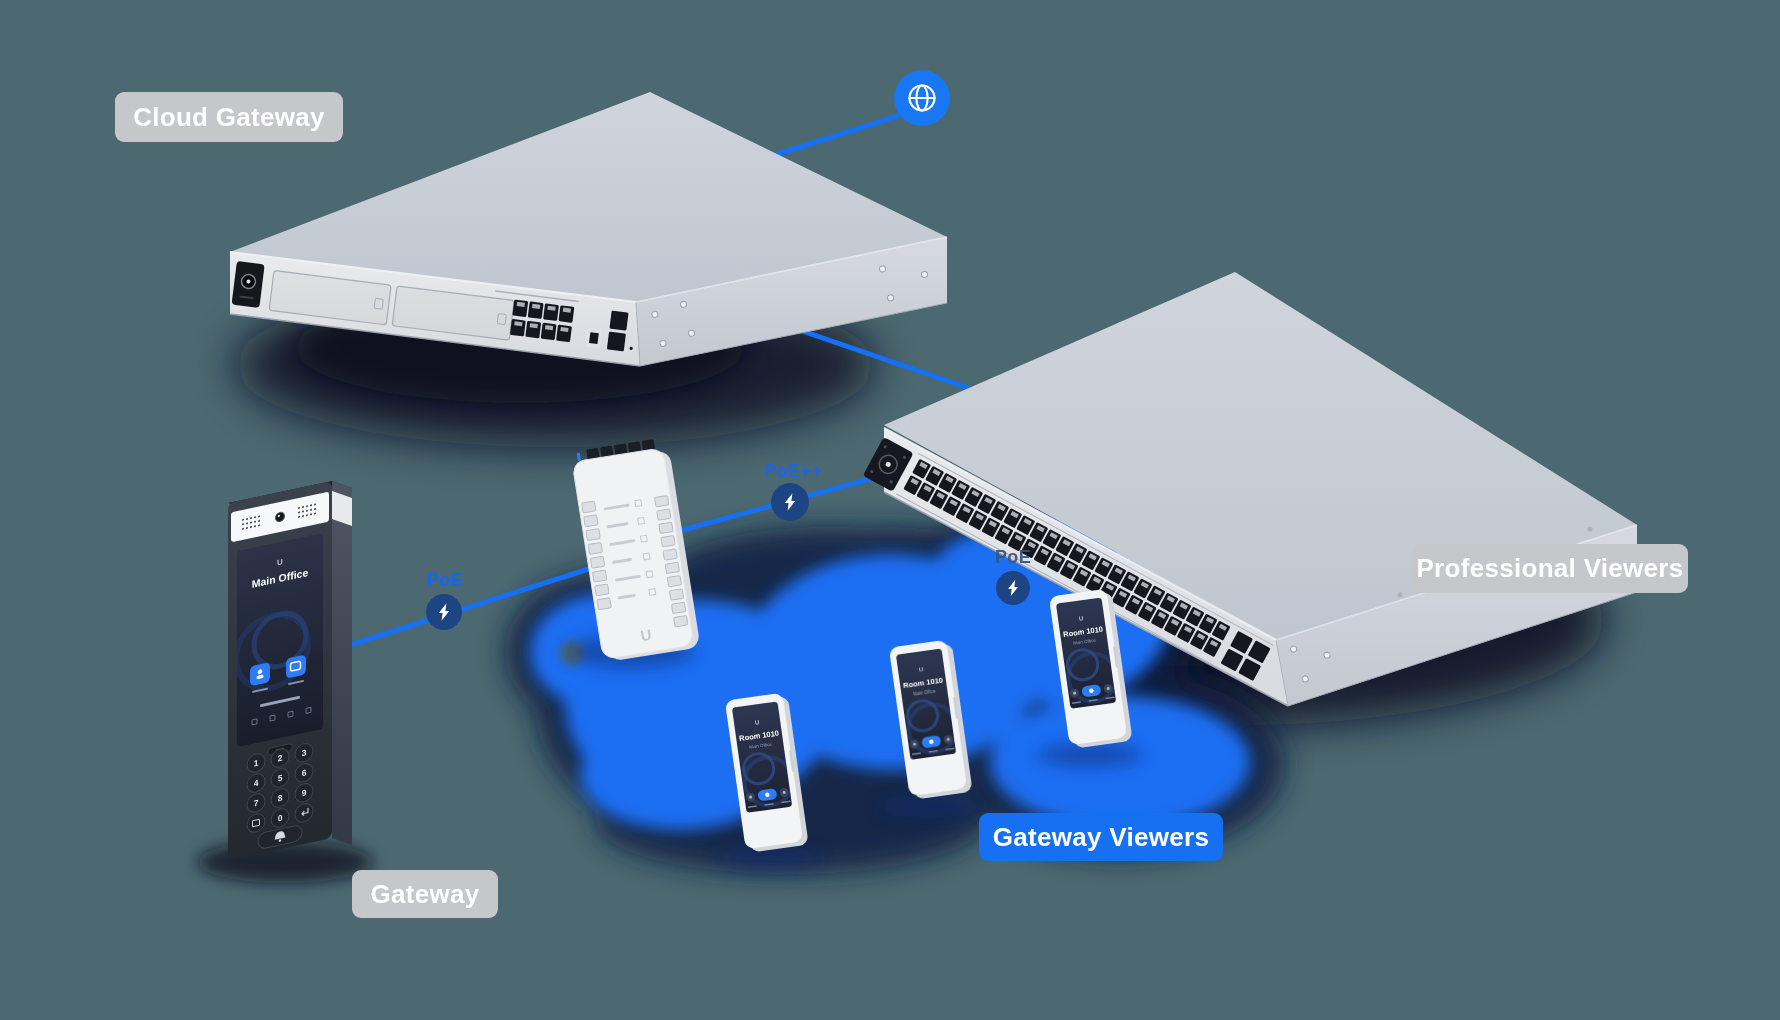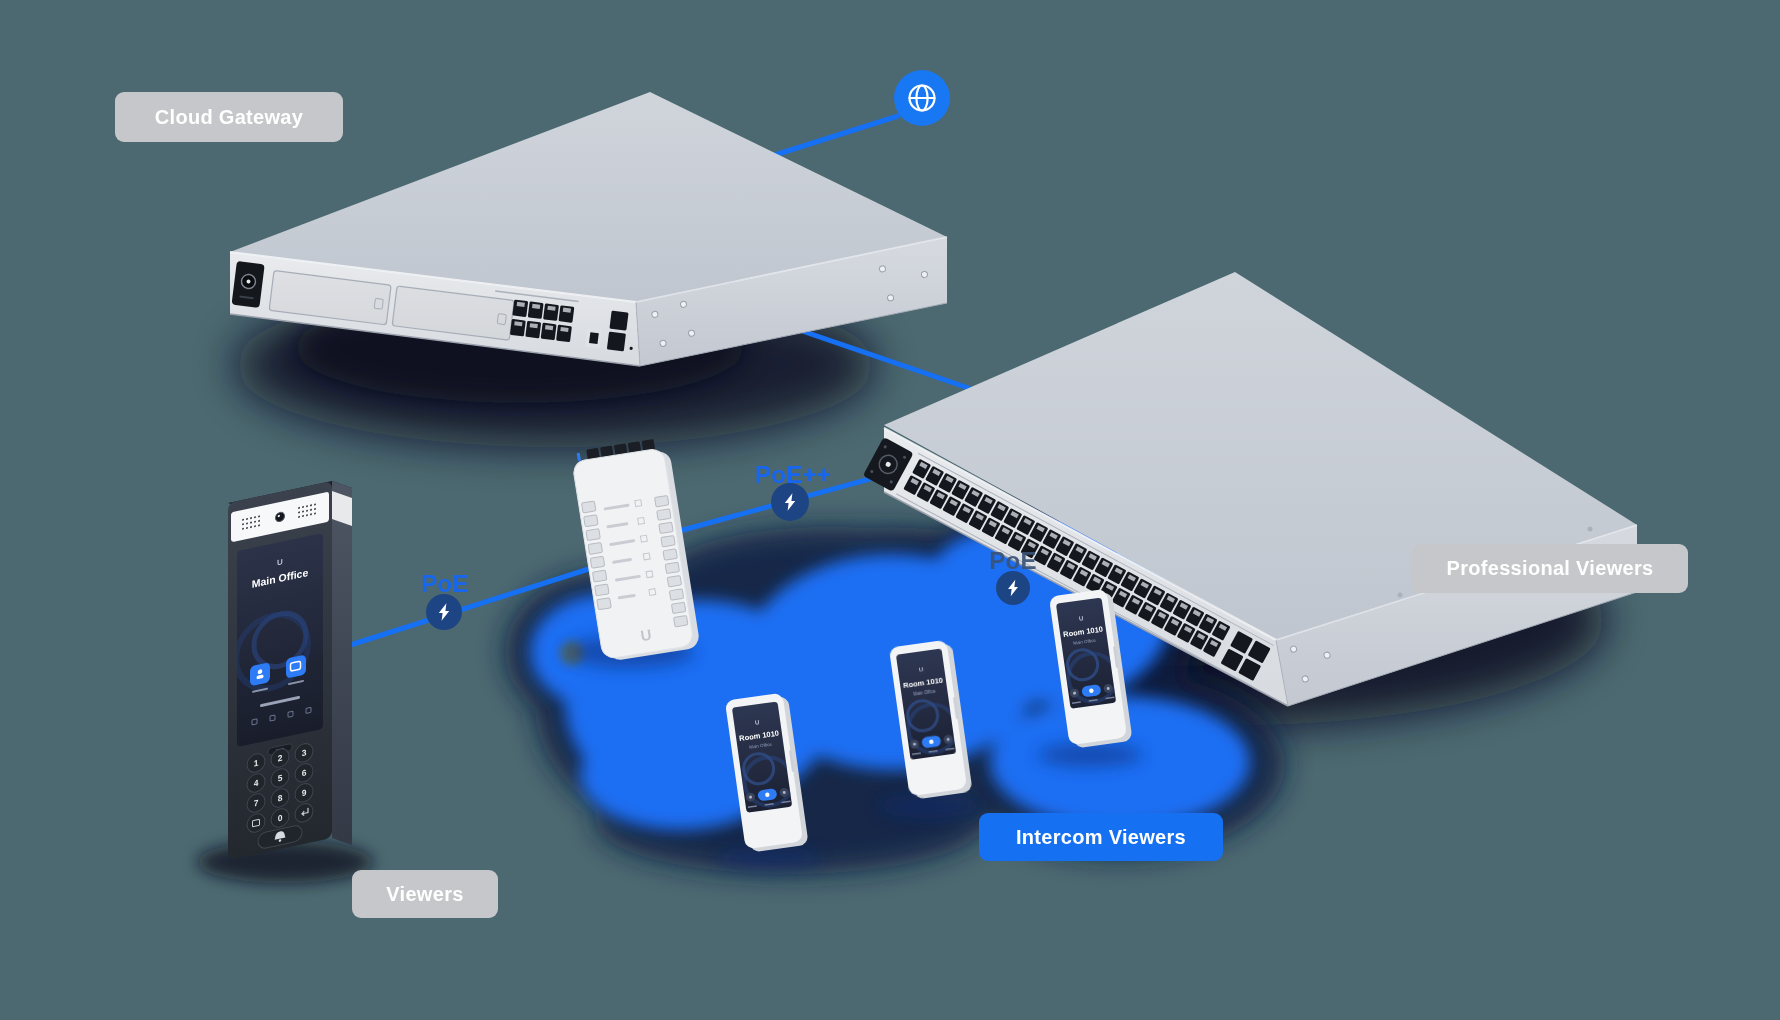--- a/index.html
+++ b/index.html
@@ -4,27 +4,27 @@
 <style>
   html,body{margin:0;padding:0;background:#222;}
   .stage{
     position:relative;width:1780px;height:1020px;overflow:hidden;
     background:var(--canvas_bg,#4c6971);
     font-family:"Liberation Sans", sans-serif;
   }
   .stage svg{position:absolute;left:0;top:0;font-family:"Liberation Sans", sans-serif;}
   .pill{
     position:absolute;display:flex;align-items:center;justify-content:center;
-    border-radius:9px;font-size:20px;font-weight:700;letter-spacing:.3px;
+    border-radius:9px;font-size:26px;font-weight:700;letter-spacing:.3px;
     color:var(--label_text,#fff);white-space:nowrap;
   }
   .pill.gray{background:var(--label_gray_bg,#c6c7ca);}
   .pill.blue{background:var(--label_blue_bg,#1671f2);}
   .poe{
-    position:absolute;transform:translateX(-50%);font-size:24px;font-weight:700;
+    position:absolute;transform:translateX(-50%);font-size:18px;font-weight:700;
     letter-spacing:.3px;white-space:nowrap;
   }
   .poe.blue{color:var(--poe_label_blue,#1766f0);}
   .poe.muted{color:var(--poe_label_muted,#3a5378);opacity:.92;}
 </style>
 </head>
 <body>
 
 <div class="stage">
 
@@ -581,23 +581,23 @@
   </g>
 </svg>
 
 <div class="pill gray" style="left:115px;top:92px;width:228px;height:50px;">
   <span>Cloud Gateway</span>
 </div>
 <div class="pill gray" style="left:1412px;top:544px;width:276px;height:49px;">
   <span>Professional Viewers</span>
 </div>
 <div class="pill gray" style="left:352px;top:870px;width:146px;height:48px;">
-  <span>Viewers</span>
+  <span>Gateway</span>
 </div>
 <div class="pill blue" style="left:979px;top:813px;width:244px;height:48px;">
-  <span>Intercom Viewers</span>
+  <span>Gateway Viewers</span>
 </div>
 
 <div class="poe blue" style="left:445px;top:570px;">PoE</div>
 <div class="poe blue" style="left:793px;top:461px;">PoE++</div>
 <div class="poe muted" style="left:1013px;top:547px;">PoE</div>
 
 </div>
 
 </body></html>

